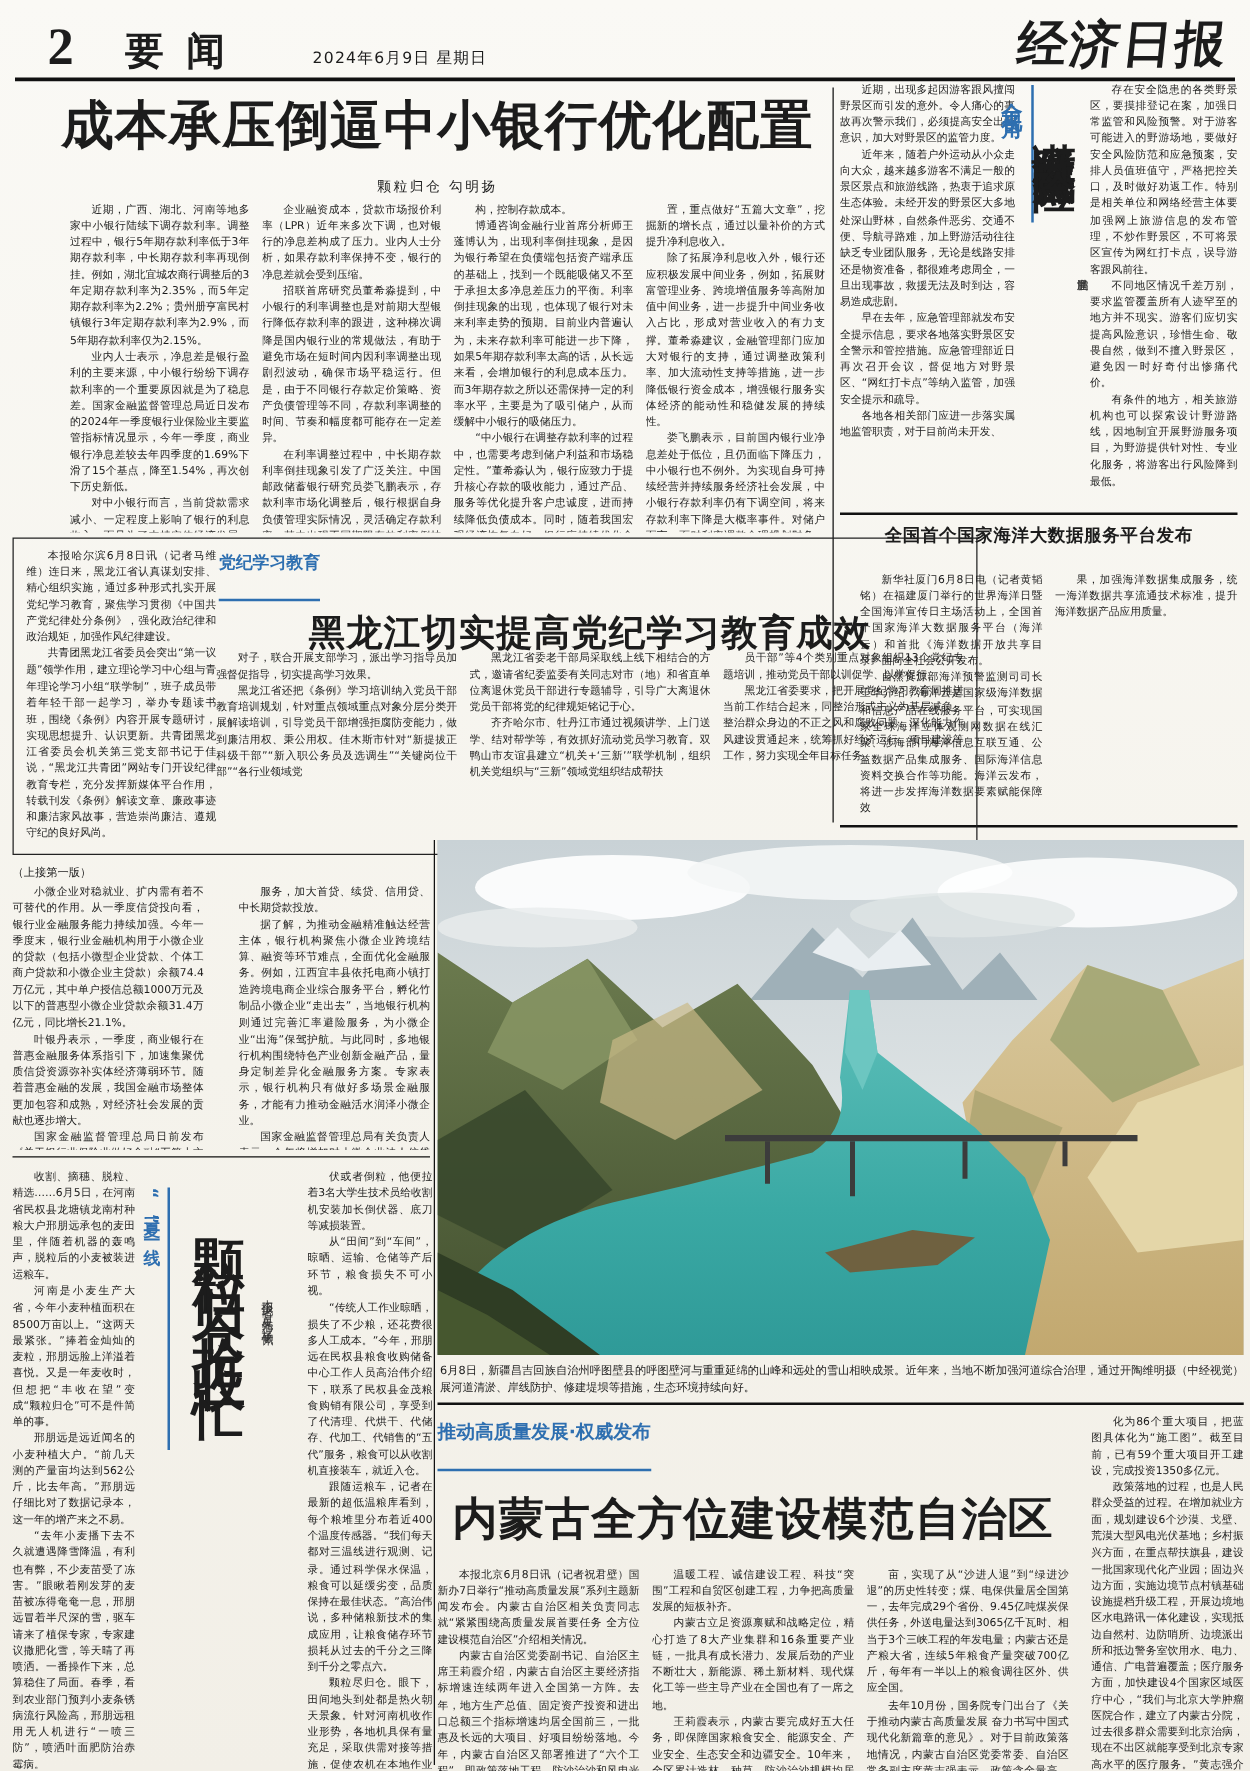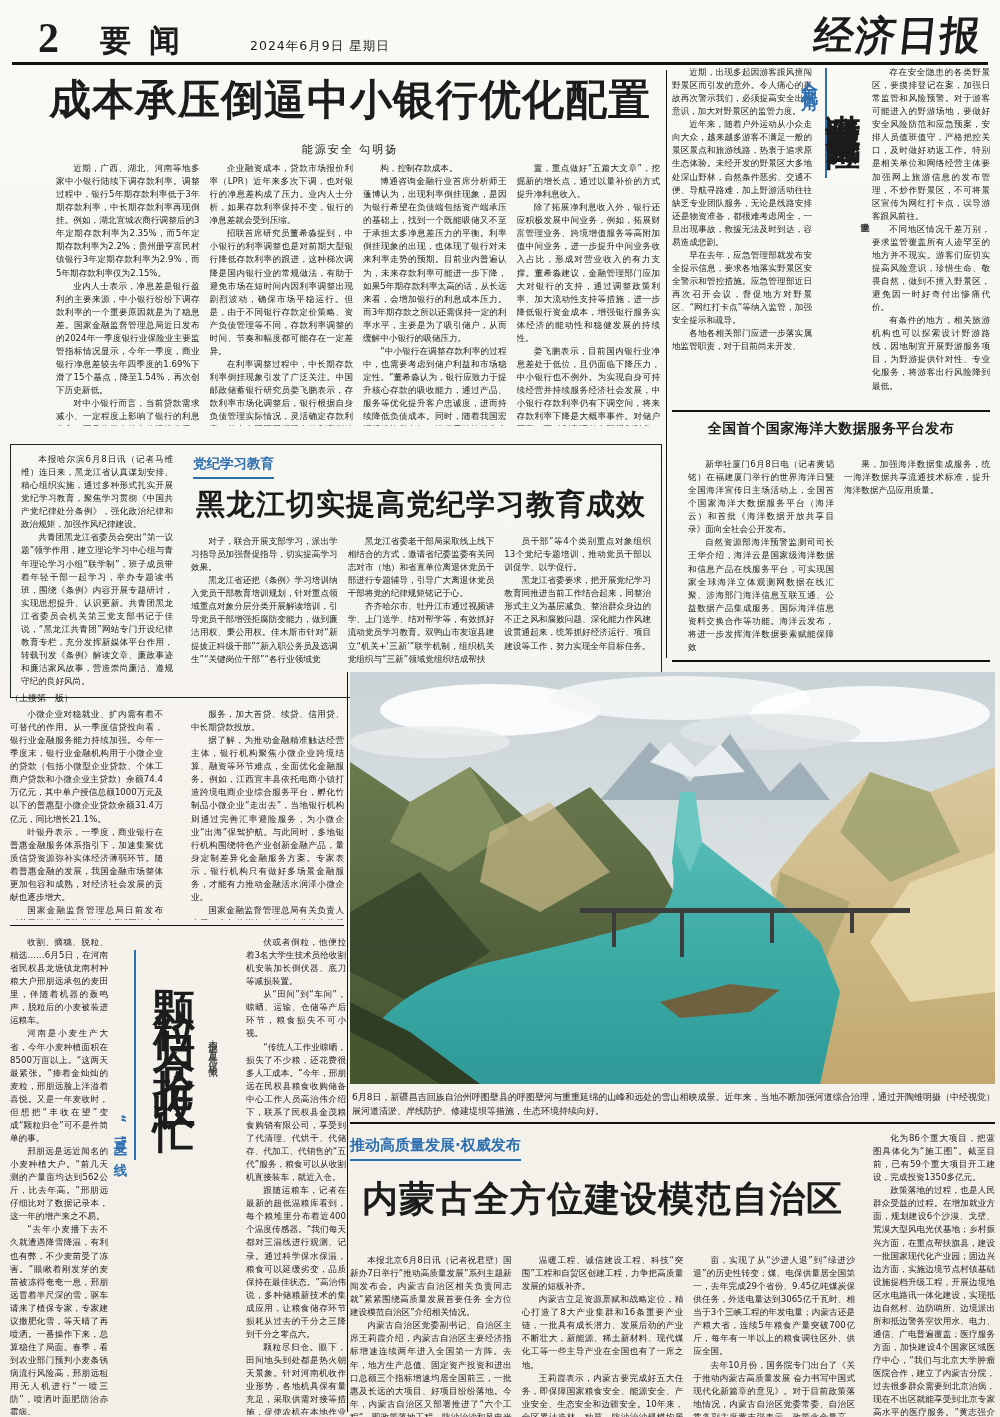--- a/index.html
+++ b/index.html
@@ -24,21 +24,21 @@
     letter-spacing:2px; }
   .toprule { position:absolute; left:12px; right:12px; top:62px; height:3px; background:#111; }
 
   
   .cols { display:flex; gap:10px; }
   .col { flex:1 1 0; font-size:8.6px; line-height:1.52; overflow:hidden; text-align:justify; }
   .para { margin:0; text-indent:2em; text-align:justify; }
   .rule-h { position:absolute; background:#111; height:1.5px; }
   .rule-v { position:absolute; background:#111; width:1px; }
   .kicker { color:#2e6fb0; font-weight:bold; border-bottom:2px solid #2e6fb0;
-    display:inline-block; padding-bottom:4px;text-align:right; }
+    display:inline-block; padding-bottom:20px; }
   .serif { font-family:"Liberation Serif","DejaVu Serif",serif; }
   .v { writing-mode:vertical-rl; }
 
   
   #lead { position:absolute; left:40px; top:72px; width:620px; height:356px; }
   #lead .headline { font-size:42px; font-weight:bold; text-align:center; letter-spacing:1px; }
   #lead .byline { text-align:center; font-size:11px; margin-top:14px; letter-spacing:2px; }
   #lead .cols { position:absolute; left:16px; right:0; top:90px; height:264px; }
 
   
@@ -52,22 +52,22 @@
   #jsj .author { position:absolute; left:186px; top:150px; height:70px; font-size:9px; color:#333; }
   #jsj .txt-r { position:absolute; right:0; top:0; width:118px; height:342px; }
   #jsj .col { font-size:8.6px; }
 
   
   #ocean { position:absolute; left:672px; top:420px; width:318px; height:238px; }
   #ocean .headline { font-size:14px; font-weight:bold; text-align:center; letter-spacing:.5px; }
   #ocean .cols { position:absolute; left:16px; right:0; top:38px; height:198px; }
 
   
-  #disc { position:absolute; left:10px; top:444px; width:652px; height:254px;
-    border:1px solid #222; padding:8px 10px; display:flex; gap:18px; }
+  #disc { position:absolute; left:10px; top:430px; width:772px; height:254px;
+    border:1px solid #222; padding:8px 10px; display:flex; gap:0; }
   #disc .first { width:152px; flex:0 0 152px; }
   #disc .right { flex:1; position:relative; }
   #disc .kicker { font-size:13.5px; margin-left:2px; }
   #disc .headline { font-size:29px; font-weight:bold; text-align:center; margin-top:6px;
     letter-spacing:1px; }
   #disc .cols { position:absolute; left:0; right:0; top:82px; bottom:0; }
 
   
   #cont { position:absolute; left:10px; top:692px; width:334px; height:228px; }
   #cont .cols { height:228px; }
@@ -106,21 +106,21 @@
 <div id="page">
 
   <div class="hdr-num">2</div>
   <div class="hdr-section">要闻</div>
   <div class="hdr-date">2024年6月9日 星期日</div>
   <div class="masthead">经济日报</div>
   <div class="toprule"></div>
 
   <div id="lead">
     <div class="headline serif">成本承压倒逼中小银行优化配置</div>
-    <div class="byline">能源安全 勾明扬</div>
+    <div class="byline">颗粒归仓 勾明扬</div>
     <div class="cols">
       <div class="col">
           <p class="para">近期，广西、湖北、河南等地多家中小银行陆续下调存款利率。调整过程中，银行5年期存款利率低于3年期存款利率，中长期存款利率再现倒挂。例如，湖北宜城农商行调整后的3年定期存款利率为2.35%，而5年定期存款利率为2.2%；贵州册亨富民村镇银行3年定期存款利率为2.9%，而5年期存款利率仅为2.15%。</p>
           <p class="para">业内人士表示，净息差是银行盈利的主要来源，中小银行纷纷下调存款利率的一个重要原因就是为了稳息差。国家金融监督管理总局近日发布的2024年一季度银行业保险业主要监管指标情况显示，今年一季度，商业银行净息差较去年四季度的1.69%下滑了15个基点，降至1.54%，再次创下历史新低。</p>
           <p class="para">对中小银行而言，当前贷款需求减小、一定程度上影响了银行的利息收入。而且为了支持实体经济发展、降低</p>
         </div>
       <div class="col">
           <p class="para">企业融资成本，贷款市场报价利率（LPR）近年来多次下调，也对银行的净息差构成了压力。业内人士分析，如果存款利率保持不变，银行的净息差就会受到压缩。</p>
           <p class="para">招联首席研究员董希淼提到，中小银行的利率调整也是对前期大型银行降低存款利率的跟进，这种梯次调降是国内银行业的常规做法，有助于避免市场在短时间内因利率调整出现剧烈波动，确保市场平稳运行。但是，由于不同银行存款定价策略、资产负债管理等不同，存款利率调整的时间、节奏和幅度都可能存在一定差异。</p>
           <p class="para">在利率调整过程中，中长期存款利率倒挂现象引发了广泛关注。中国邮政储蓄银行研究员娄飞鹏表示，存款利率市场化调整后，银行根据自身负债管理实际情况，灵活确定存款利率，其中出现不同期限存款利率倒挂是银行的市场化行为，主要是为了调整存款结</p>

